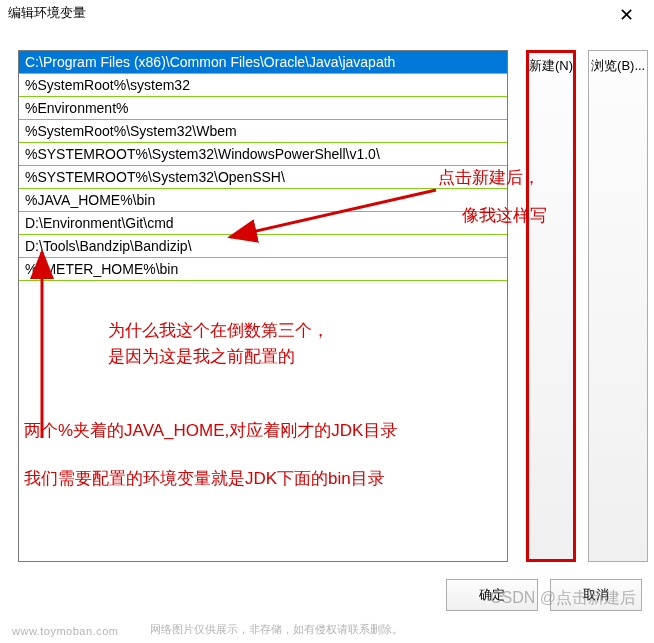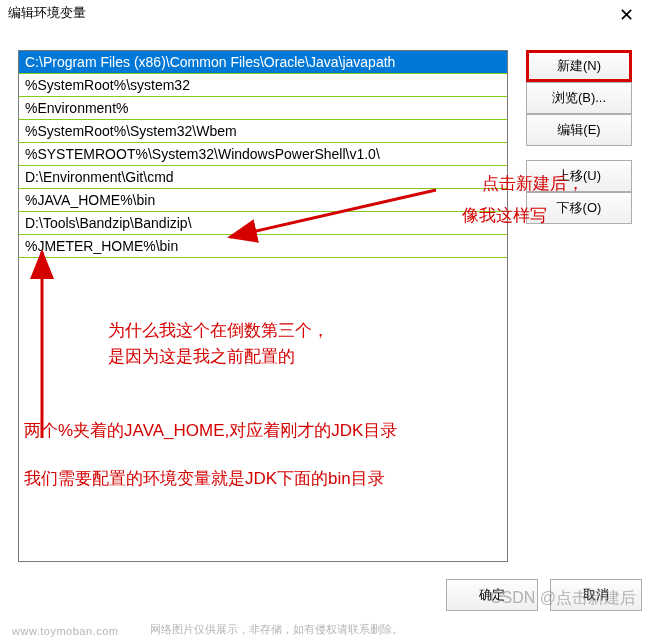--- a/index.html
+++ b/index.html
@@ -43,22 +43,22 @@
     white-space: nowrap;
     border-bottom: 1px solid #84cc16;
     cursor: default;
   }
   .list-item.selected {
     background: #0078d7;
     color: #fff;
   }
   .side-buttons {
     display: flex;
-    flex-direction: column;
-    gap: 0;
+    flex-direction: row;
+    gap: 12px;
     width: 106px;
   }
   .group-gap { height: 14px; }
   .btn {
     border: 1px solid #adadad;
     background: #e1e1e1;
     background: linear-gradient(#fdfdfd,#f0f0f0);
     padding: 6px 2px;
     font-size: 13px;
     text-align: center;
@@ -125,43 +125,44 @@
   <span class="close-btn">✕</span>
 </div>
 
 <div class="main-area">
   <div class="listbox">
     <div class="list-item selected">C:\Program Files (x86)\Common Files\Oracle\Java\javapath</div>
     <div class="list-item">%SystemRoot%\system32</div>
     <div class="list-item">%Environment%</div>
     <div class="list-item">%SystemRoot%\System32\Wbem</div>
     <div class="list-item">%SYSTEMROOT%\System32\WindowsPowerShell\v1.0\</div>
+    <div class="list-item">%SYSTEMROOT%\System32\OpenSSH\</div>
+    <div class="list-item">%JAVA_HOME%\bin</div>
     <div class="list-item">D:\Environment\Git\cmd</div>
-    <div class="list-item">%JAVA_HOME%\bin</div>
     <div class="list-item">D:\Tools\Bandzip\Bandizip\</div>
     <div class="list-item">%JMETER_HOME%\bin</div>
   </div>
 
   <div class="side-buttons">
     <div class="btn highlighted">新建(N)</div>
     <div class="btn">浏览(B)...</div>
     <div class="btn">编辑(E)</div>
     <div class="group-gap"></div>
     <div class="btn">上移(U)</div>
     <div class="btn">下移(O)</div>
     <div class="group-gap"></div>
   </div>
 </div>
 
 <div class="bottom-buttons">
   <div class="btn">确定</div>
   <div class="btn">取消</div>
 </div>
 
-<div class="anno" style="left:438px; top:172px;margin-left:44px;">点击新建后，</div>
+<div class="anno" style="left:438px; top:166px;">点击新建后，</div>
 <div class="anno" style="left:438px; top:204px;margin-left:24px;">像我这样写</div>
 
 <div class="anno" style="left:108px; top:319px;text-align:center;">为什么我这个在倒数第三个，</div>
 <div class="anno" style="left:108px; top:345px;">是因为这是我之前配置的</div>
 
 <div class="anno" style="left:24px; top:419px;">两个%夹着的JAVA_HOME,对应着刚才的JDK目录</div>
 <div class="anno" style="left:24px; top:467px;">我们需要配置的环境变量就是JDK下面的bin目录</div>
 
 <svg class="svg-overlay" width="654" height="643">
   <defs>

